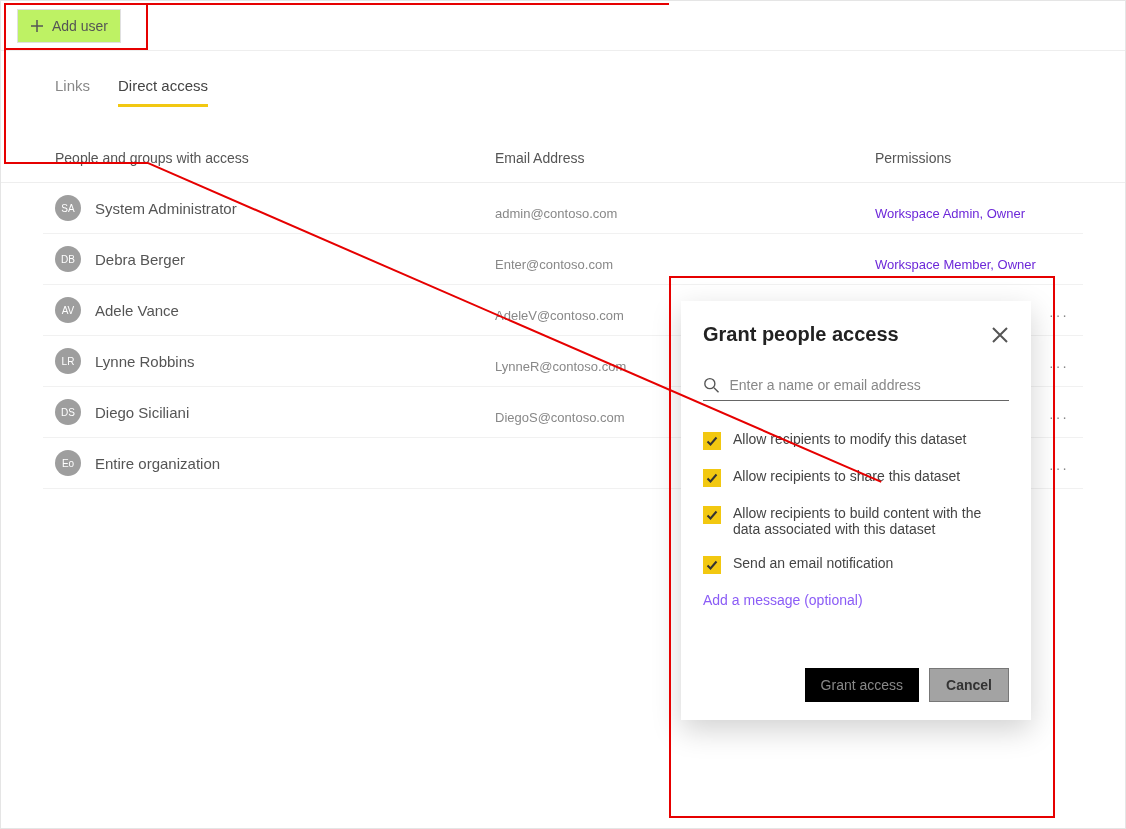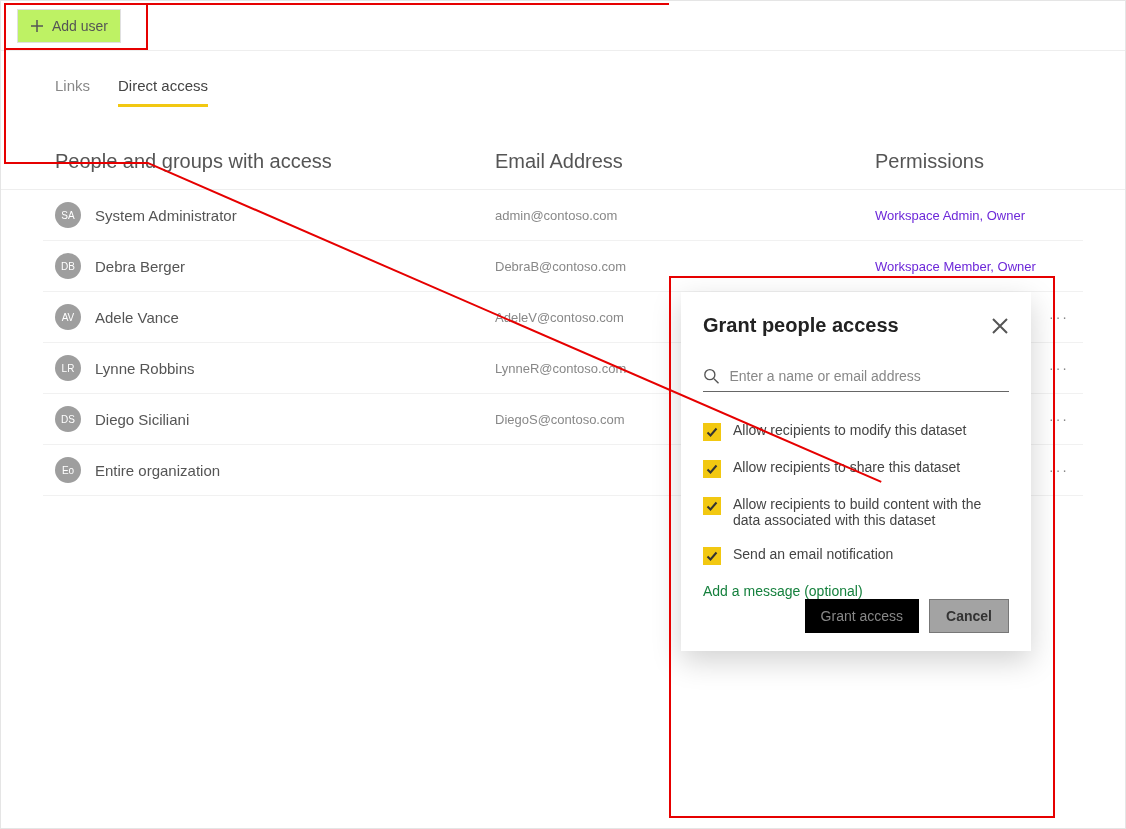--- a/index.html
+++ b/index.html
@@ -97,31 +97,31 @@
   .tab.active {
     color: #444;
     border-bottom: 3px solid #f2c811;
   }
 
   
   .table-header {
     display: flex;
     padding: 42px 54px 16px 54px;
     color: #555;
-    font-size: 20px;
+    font-size: 14px;
     border-bottom: 1px solid #eee;
   }
   .col1 { width: 440px; }
   .col2 { width: 380px; }
   .col3 { flex: 1; }
 
   
   .rows { padding: 0 42px; }
   .row {
-    display: flex; align-items:center;
+    display: flex; align-items:flex-end;
     padding: 12px 12px;
     border-bottom: 1px solid #f1f1f1;
     font-size: 14px;
   }
   .row .ident {
     display:flex; align-items:center; gap:14px;
     width: 440px; color:#555; font-size:15px;
   }
   .avatar {
     width: 26px; height:26px; border-radius:50%;
@@ -132,21 +132,21 @@
   .row .email { width: 380px; color:#888; font-size:13px; }
   .row .perm { flex:1; color:#6d28d9; font-size:13px; }
   .row .menu {
     width: 24px; text-align:center; color:#888; cursor:pointer;
     letter-spacing: 2px;
   }
 
   
   .dialog {
     position: absolute;
-    left: 680px; top: 291px;
+    left: 680px; top: 300px;
     width: 350px;
     background: #fff;
     box-shadow: 0 10px 28px rgba(0,0,0,0.18);
     z-index: 30;
     padding: 22px 22px 18px 22px;
   }
   .dialog-header {
     display:flex; justify-content:space-between; align-items:center;
     margin-bottom: 30px;
   }
@@ -172,22 +172,22 @@
   .checkbox {
     width:18px; height:18px; background:#f2c811;
     display:flex; align-items:center;justify-content:center;
     flex-shrink:0;
     cursor:pointer;
     margin-top:1px;
   }
   .checkmark { width:12px; height:12px; stroke:#333; stroke-width:2; fill:none; }
 
   .message-area {
-    font-size:14px; color:#15803d;
-    margin-top: 10px; 
+    font-size:14px; color:#8b5cf6;
+    margin-top: 10px; margin-bottom: 60px;
   }
 
   .dialog-buttons {
     display:flex; justify-content:flex-end; gap:10px;
   }
   .btn {
     height: 34px; padding: 0 16px;
     font-size: 14px; cursor:pointer;
     display:flex; align-items:center;
   }
@@ -240,21 +240,21 @@
       <div class="email">admin@contoso.com</div>
       <div class="perm">Workspace Admin, Owner</div>
       <div class="menu" style="visibility:hidden">···</div>
     </div>
 
     <div class="row">
       <div class="ident">
         <div class="avatar">DB</div>
         <span>Debra Berger</span>
       </div>
-      <div class="email">DebraB@contoso.com</div>
+      <div class="email">Enter@contoso.com</div>
       <div class="perm">Workspace Member, Owner</div>
       <div class="menu" style="visibility:hidden">···</div>
     </div>
 
     <div class="row">
       <div class="ident">
         <div class="avatar">AV</div>
         <span>Adele Vance</span>
       </div>
       <div class="email">AdeleV@contoso.com</div>

